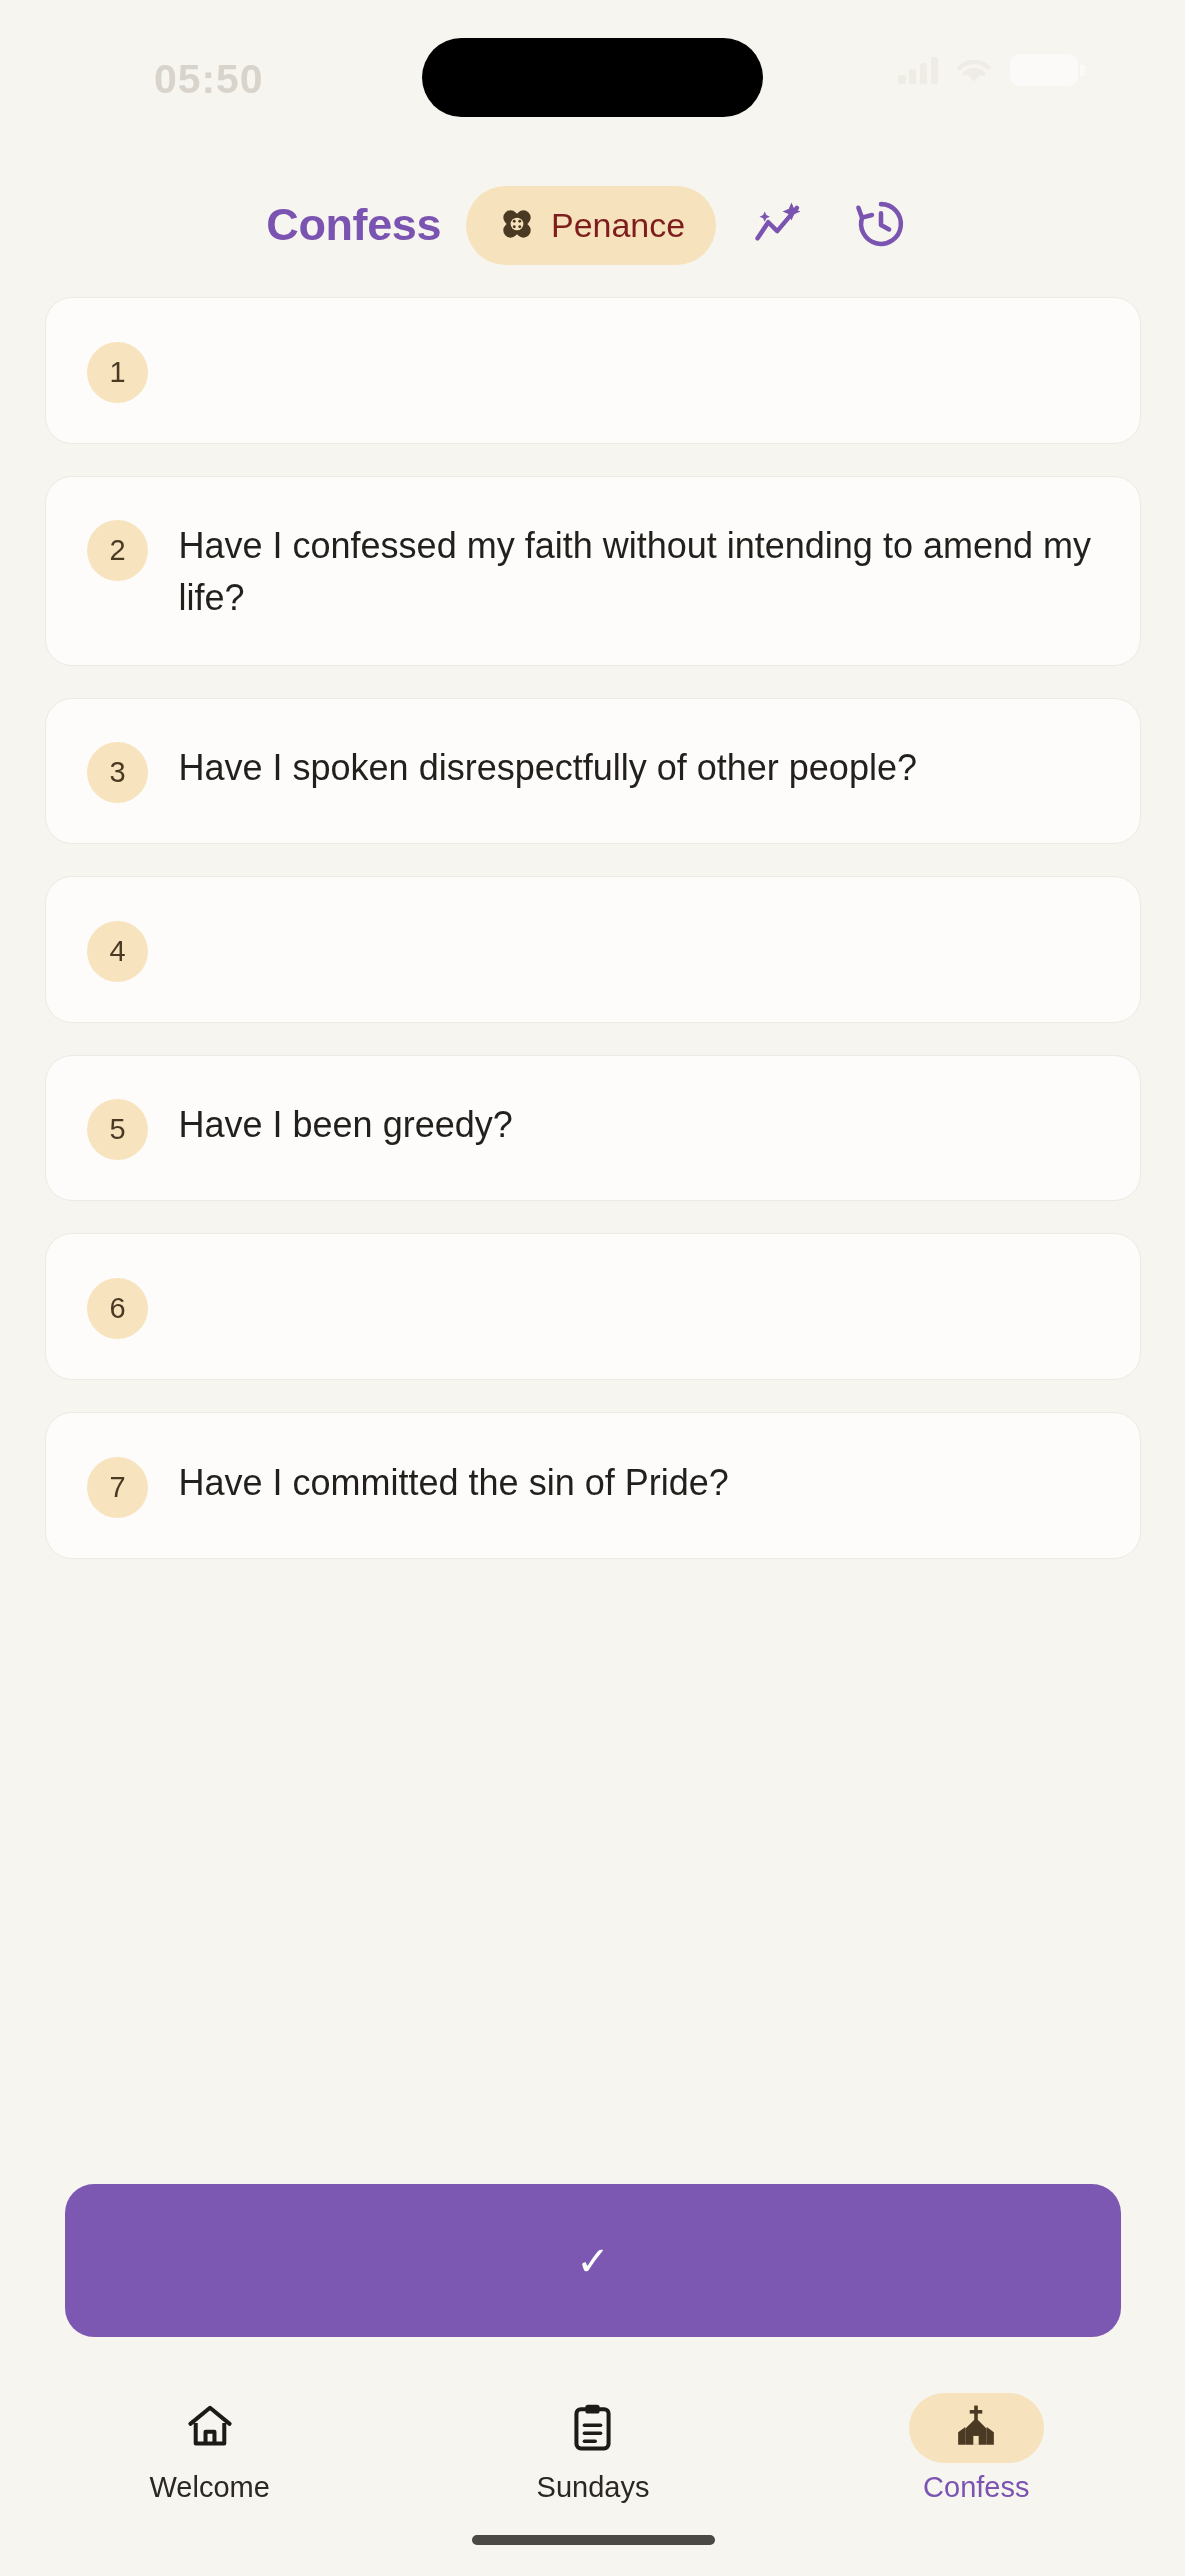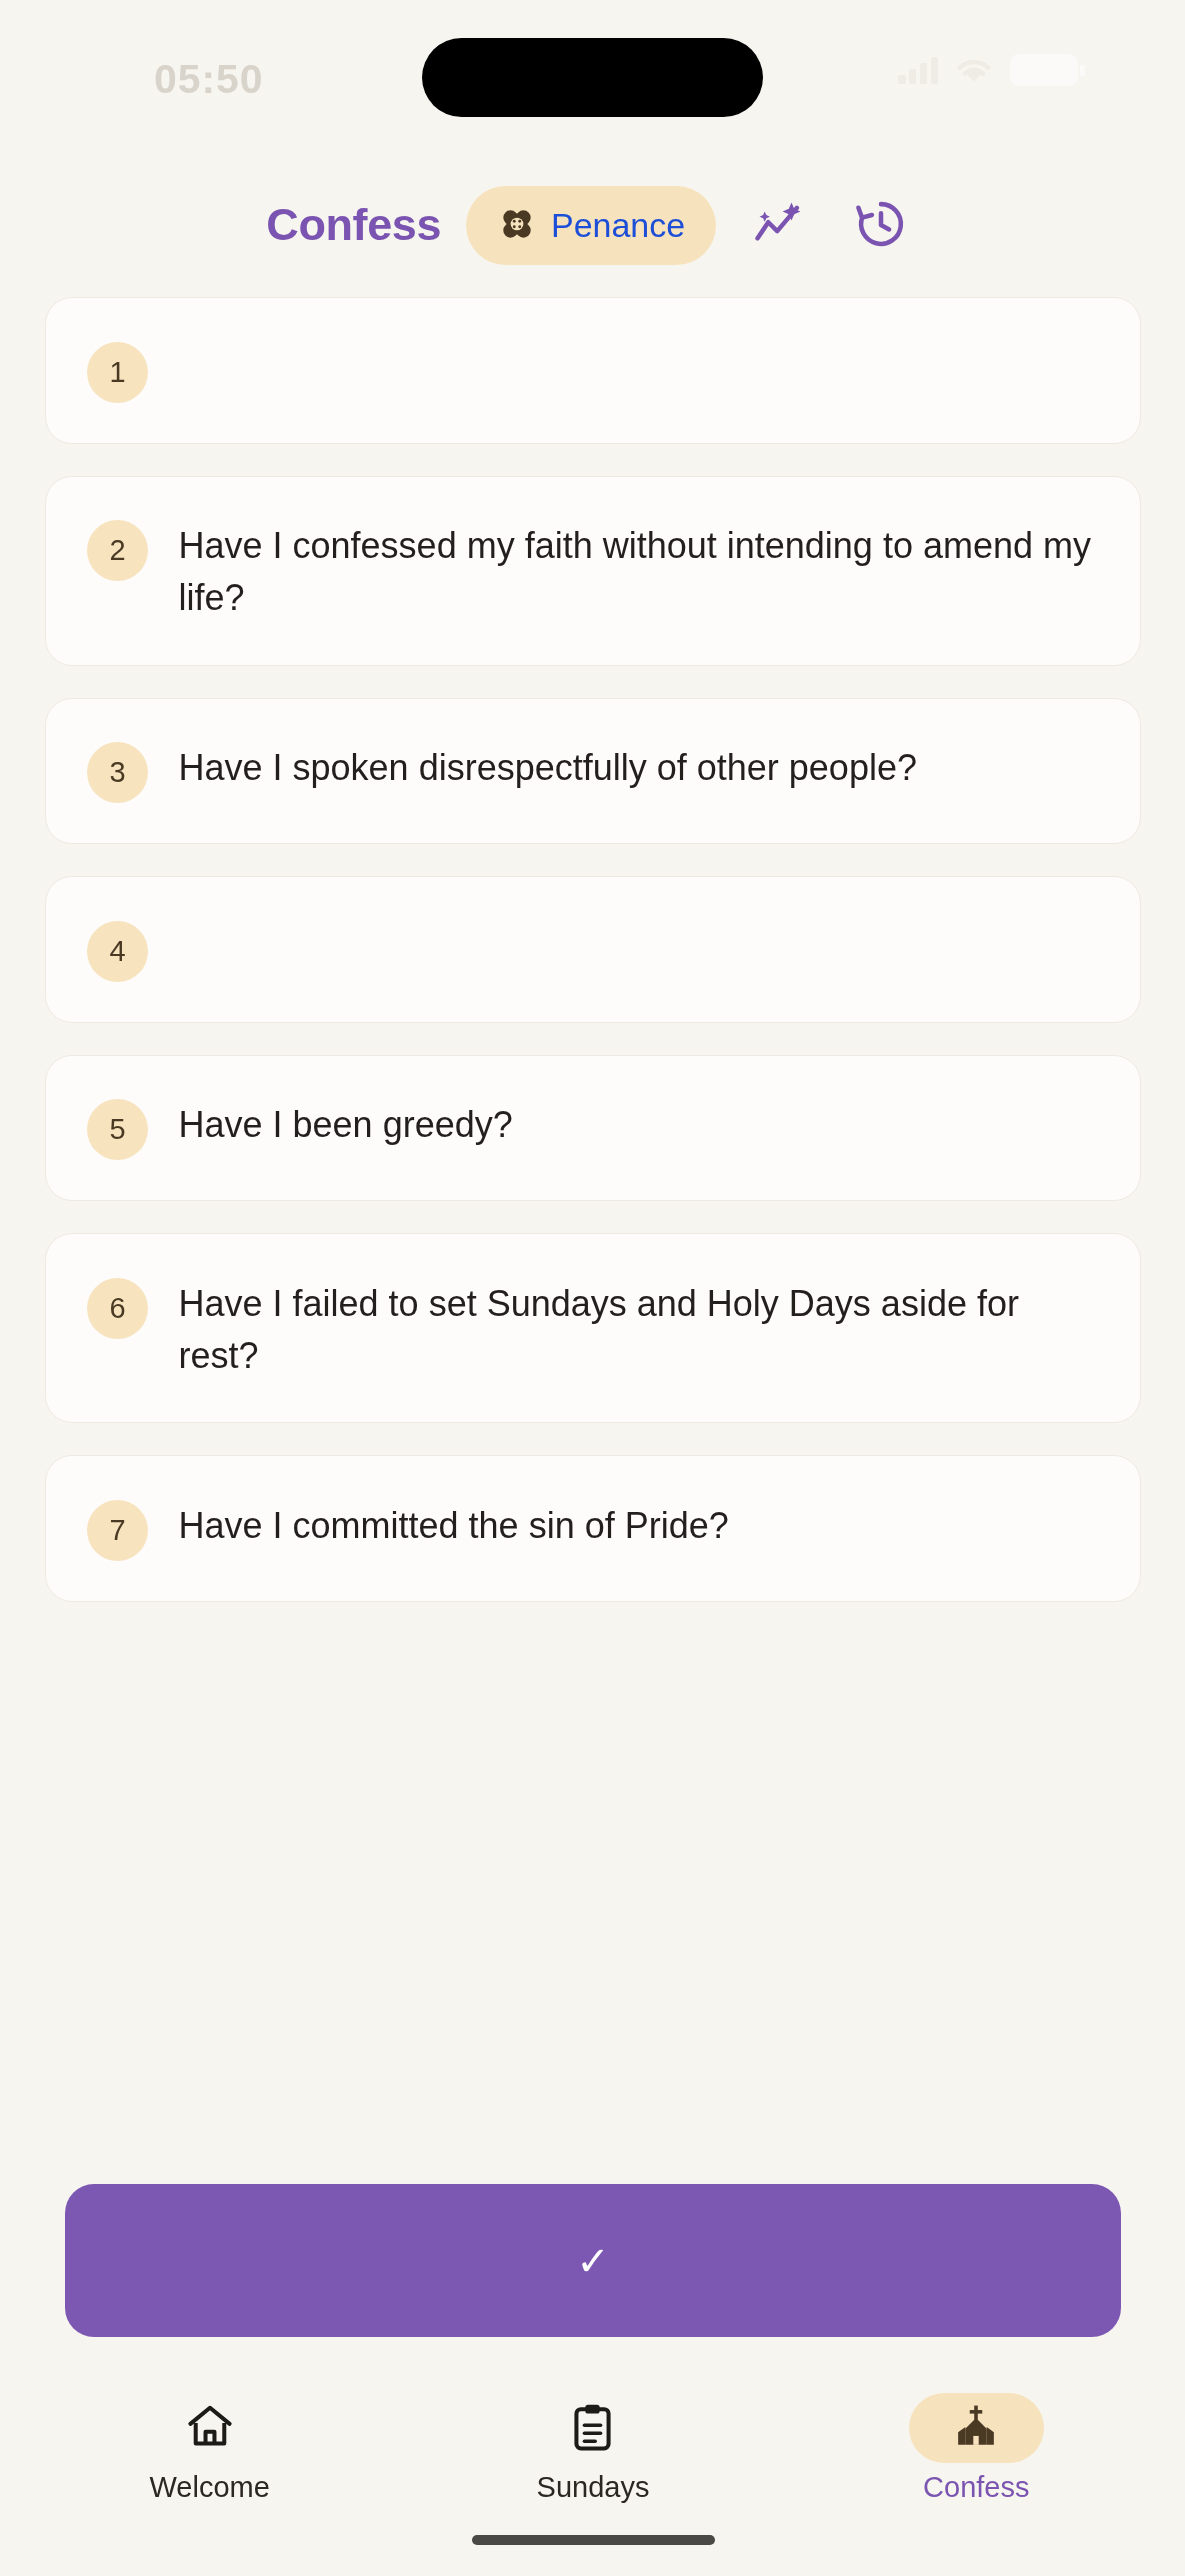--- a/index.html
+++ b/index.html
@@ -85,21 +85,21 @@
   .penance-chip {
     display: flex;
     align-items: center;
     gap: 14.4px;
     background: #f6e3bd;
     border-radius: 40px;
     padding: 18px 30.5px;
   }
   .penance-chip .chip-label {
     font-size: 34px;
-    color: #1d4ed8;
+    color: #7f1d1d;
   }
   .hdr-icon-btn {
     width: 77px; height: 77px;
     display: flex; align-items: center; justify-content: center;
   }
 
   
   .list-area {
     flex: 1 1 auto;
     position: relative;
@@ -271,21 +271,20 @@
     </div>
     <div class="q-card">
       <div class="q-num">4</div>
     </div>
     <div class="q-card">
       <div class="q-num">5</div>
       <div class="q-text">Have I been greedy?</div>
     </div>
     <div class="q-card">
       <div class="q-num">6</div>
-      <div class="q-text">Have I failed to set Sundays and Holy Days aside for rest?</div>
     </div>
     <div class="q-card">
       <div class="q-num">7</div>
       <div class="q-text">Have I committed the sin of Pride?</div>
     </div>
   </div>
 
   <div class="bottom-zone">
     <div class="finish-btn">
       <span class="check-glyph">✓</span>

